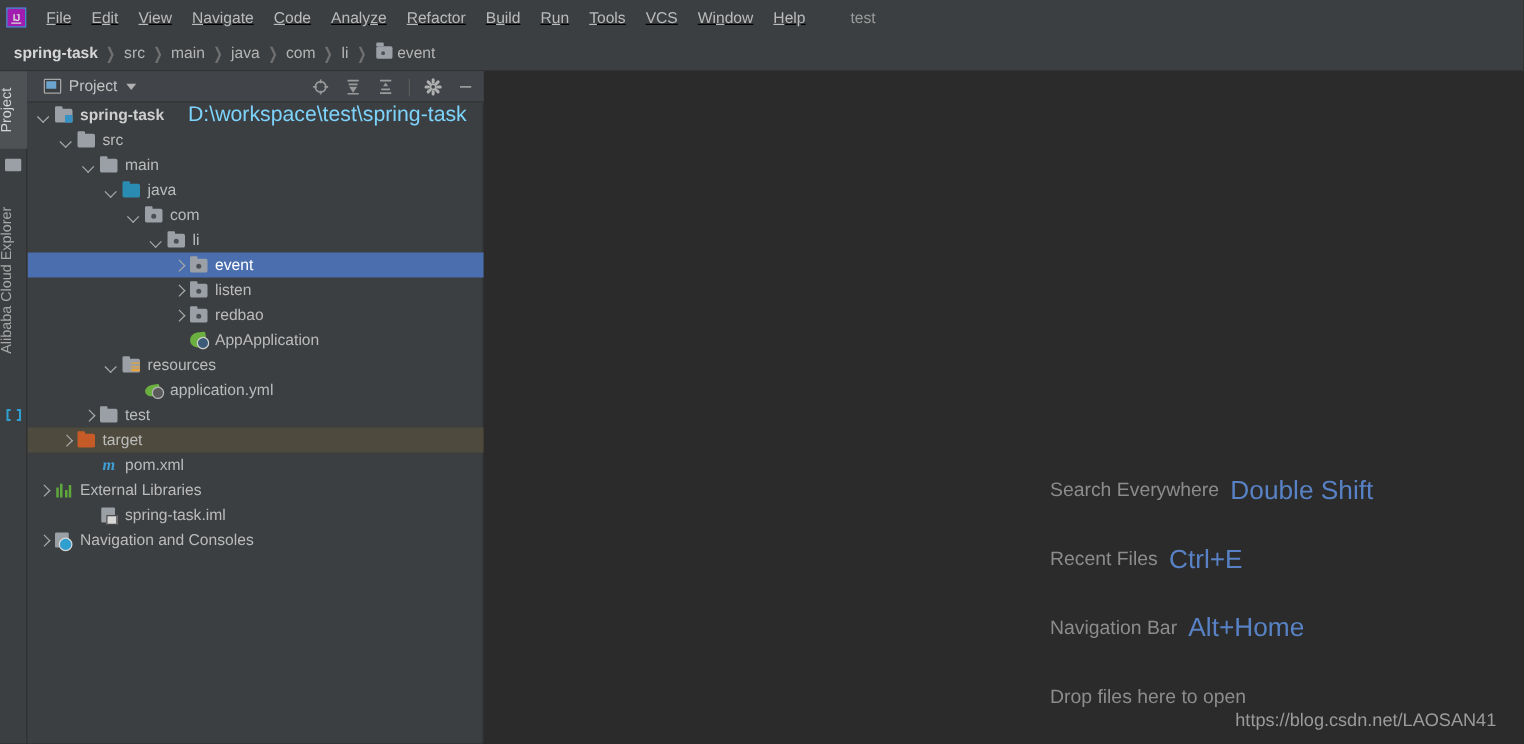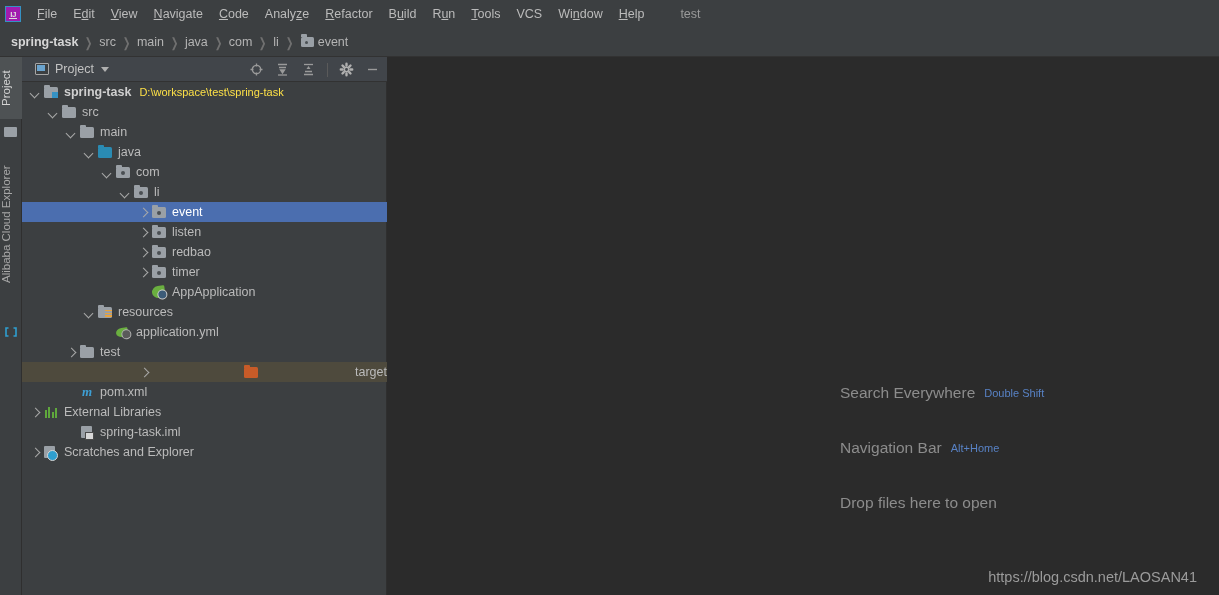--- a/index.html
+++ b/index.html
@@ -103,40 +103,40 @@
   .tree {
     position: absolute; top: 25px; left: 0; width: 365px; height: 513px;
     overflow: hidden;
   }
   .row {
     position: relative; height: 20px; width: 365px;
     display: flex; align-items: center; white-space: nowrap; cursor: default;
   }
   .row.sel { background: #4b6eaf; }
   .row.sel .lbl { color: #ffffff; }
-  .row.hl { background: #4e4a3d; justify-content: space-between; }
+  .row.hl { background: #4e4a3d; }
   .arrow {
     width: 11px; height: 11px; position: relative; flex: none; margin-right: 2px;
   }
   .arrow.down::before {
     content: ""; position: absolute; left: 1px; top: 3px;
     width: 6px; height: 6px;
     border-right: 1.4px solid #a9a9a9; border-bottom: 1.4px solid #a9a9a9;
     transform: rotate(45deg);
   }
   .arrow.right::before {
     content: ""; position: absolute; left: 2px; top: 2px;
     width: 6px; height: 6px;
     border-right: 1.4px solid #a9a9a9; border-bottom: 1.4px solid #a9a9a9;
     transform: rotate(-45deg);
   }
   .ic { width: 16px; height: 16px; position: relative; flex: none; margin-right: 5px; }
   .lbl { font-size: 12.5px; color: #bbbbbb; }
   .lbl.bold { font-weight: bold; color: #cfcfcf; }
-  .path { font-size: 11px; color: #fde047; margin-left: 8px; }
+  .path { font-size: 17px; color: #7dd3fc; margin-left: 19px; }
 
   
   .fold { position: absolute; left: 1px; top: 3px; width: 14px; height: 11px; border-radius: 1.5px; }
   .fold::before {
     content: ""; position: absolute; left: 0; top: -2.5px;
     width: 6px; height: 3px; border-radius: 1px 1px 0 0;
   }
   .fold.gray { background: #9aa0a6; }
   .fold.gray::before { background: #9aa0a6; }
   .fold.teal { background: #2a8bb3; }
@@ -210,34 +210,34 @@
   .editor {
     position: absolute; top: 57px; left: 388px;
     width: 831px; height: 538px; background: #2b2b2b;
   }
   .hints {
     position: absolute; left: 452px; top: 316px;
     display: flex; flex-direction: column; gap: 16px;
   }
   .hint-row { height: 39px; display: flex; align-items: center; white-space: nowrap; }
   .hint-label { font-size: 15.5px; color: #8c8c8c; }
-  .hint-key { font-size: 11px; color: #5882c5; margin-left: 9px; }
+  .hint-key { font-size: 21px; color: #5882c5; margin-left: 9px; }
   .watermark {
     position: absolute; right: 22px; bottom: 10px;
     font-size: 14.5px; color: #9b9b9b; margin-left: 18px;
   }
 </style>
 </head>
 <body>
 
 <div id="app">
 
   <div class="menubar">
     <div class="ij-logo">IJ</div>
-    <div id="menu-items" style="display:flex;align-items:center;">
+    <div id="menu-items" style="display:flex;align-items:center;text-decoration:underline;">
         <div class="menu-item"><u>F</u>ile</div>
         <div class="menu-item">E<u>d</u>it</div>
         <div class="menu-item"><u>V</u>iew</div>
         <div class="menu-item"><u>N</u>avigate</div>
         <div class="menu-item"><u>C</u>ode</div>
         <div class="menu-item">Analy<u>z</u>e</div>
         <div class="menu-item"><u>R</u>efactor</div>
         <div class="menu-item">B<u>u</u>ild</div>
         <div class="menu-item">R<u>u</u>n</div>
         <div class="menu-item"><u>T</u>ools</div>
@@ -403,29 +403,20 @@
           <span style="width: 116px; flex: 0 0 auto;"></span>
           <span class="arrow right"></span>
           <span class="ic">
             <span class="fold gray"></span>
             <span class="fold-dot"></span>
           </span>
           <span class="lbl">redbao</span>
         </div>
         <div class="row">
           <span style="width: 116px; flex: 0 0 auto;"></span>
-          <span class="arrow right"></span>
-          <span class="ic">
-            <span class="fold gray"></span>
-            <span class="fold-dot"></span>
-          </span>
-          <span class="lbl">timer</span>
-        </div>
-        <div class="row">
-          <span style="width: 116px; flex: 0 0 auto;"></span>
           <span class="arrow "></span>
           <span class="ic">
             <span class="spring"></span>
           </span>
           <span class="lbl">AppApplication</span>
         </div>
         <div class="row">
           <span style="width: 62px; flex: 0 0 auto;"></span>
           <span class="arrow down"></span>
           <span class="ic">
@@ -490,32 +481,36 @@
             <span class="imlic"></span>
           </span>
           <span class="lbl">spring-task.iml</span>
         </div>
         <div class="row">
           <span style="width: 8px; flex: 0 0 auto;"></span>
           <span class="arrow right"></span>
           <span class="ic">
             <span class="scrap"></span>
           </span>
-          <span class="lbl">Scratches and Explorer</span>
+          <span class="lbl">Navigation and Consoles</span>
         </div>
       </div>
   </div>
 
   <div class="editor">
     <div class="hints" id="hints">
         <div class="hint-row">
           <span class="hint-label">Search Everywhere</span>
           <span class="hint-key">Double Shift</span>
         </div>
         <div class="hint-row">
+          <span class="hint-label">Recent Files</span>
+          <span class="hint-key">Ctrl+E</span>
+        </div>
+        <div class="hint-row">
           <span class="hint-label">Navigation Bar</span>
           <span class="hint-key">Alt+Home</span>
         </div>
         <div class="hint-row">
           <span class="hint-label">Drop files here to open</span>
         </div>
       </div>
     <div class="watermark">https://blog.csdn.net/LAOSAN41</div>
   </div>
 

